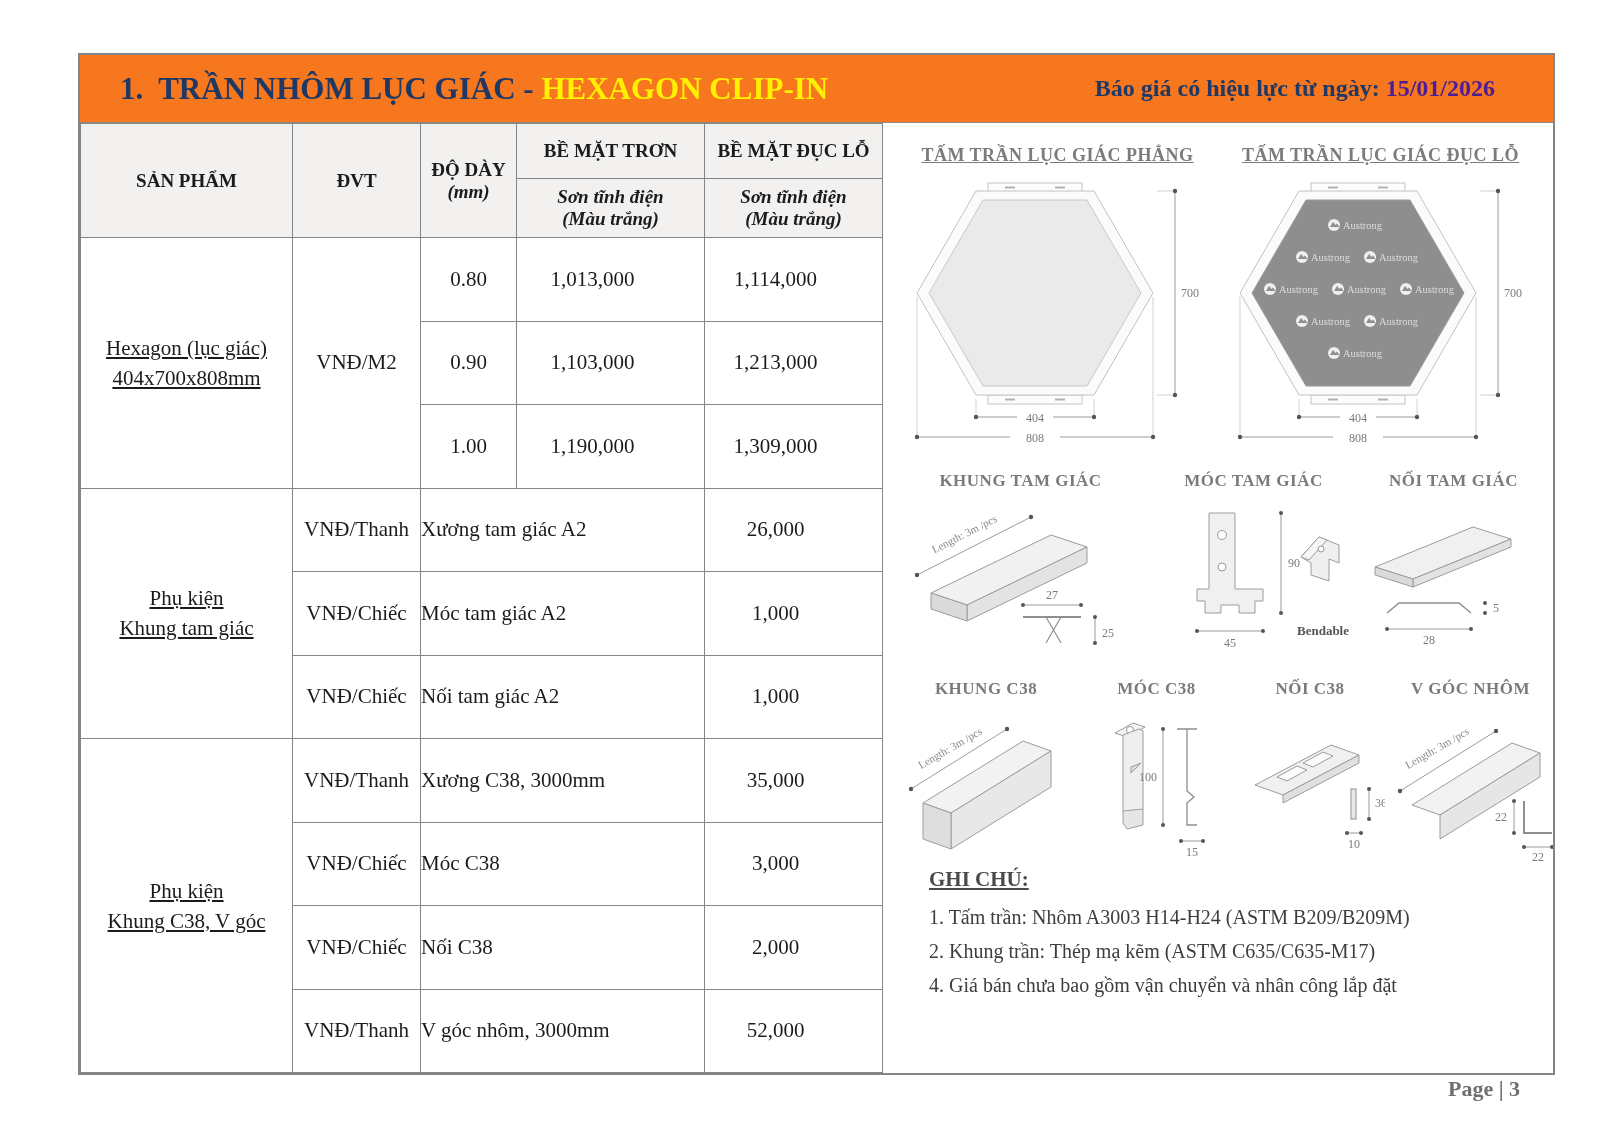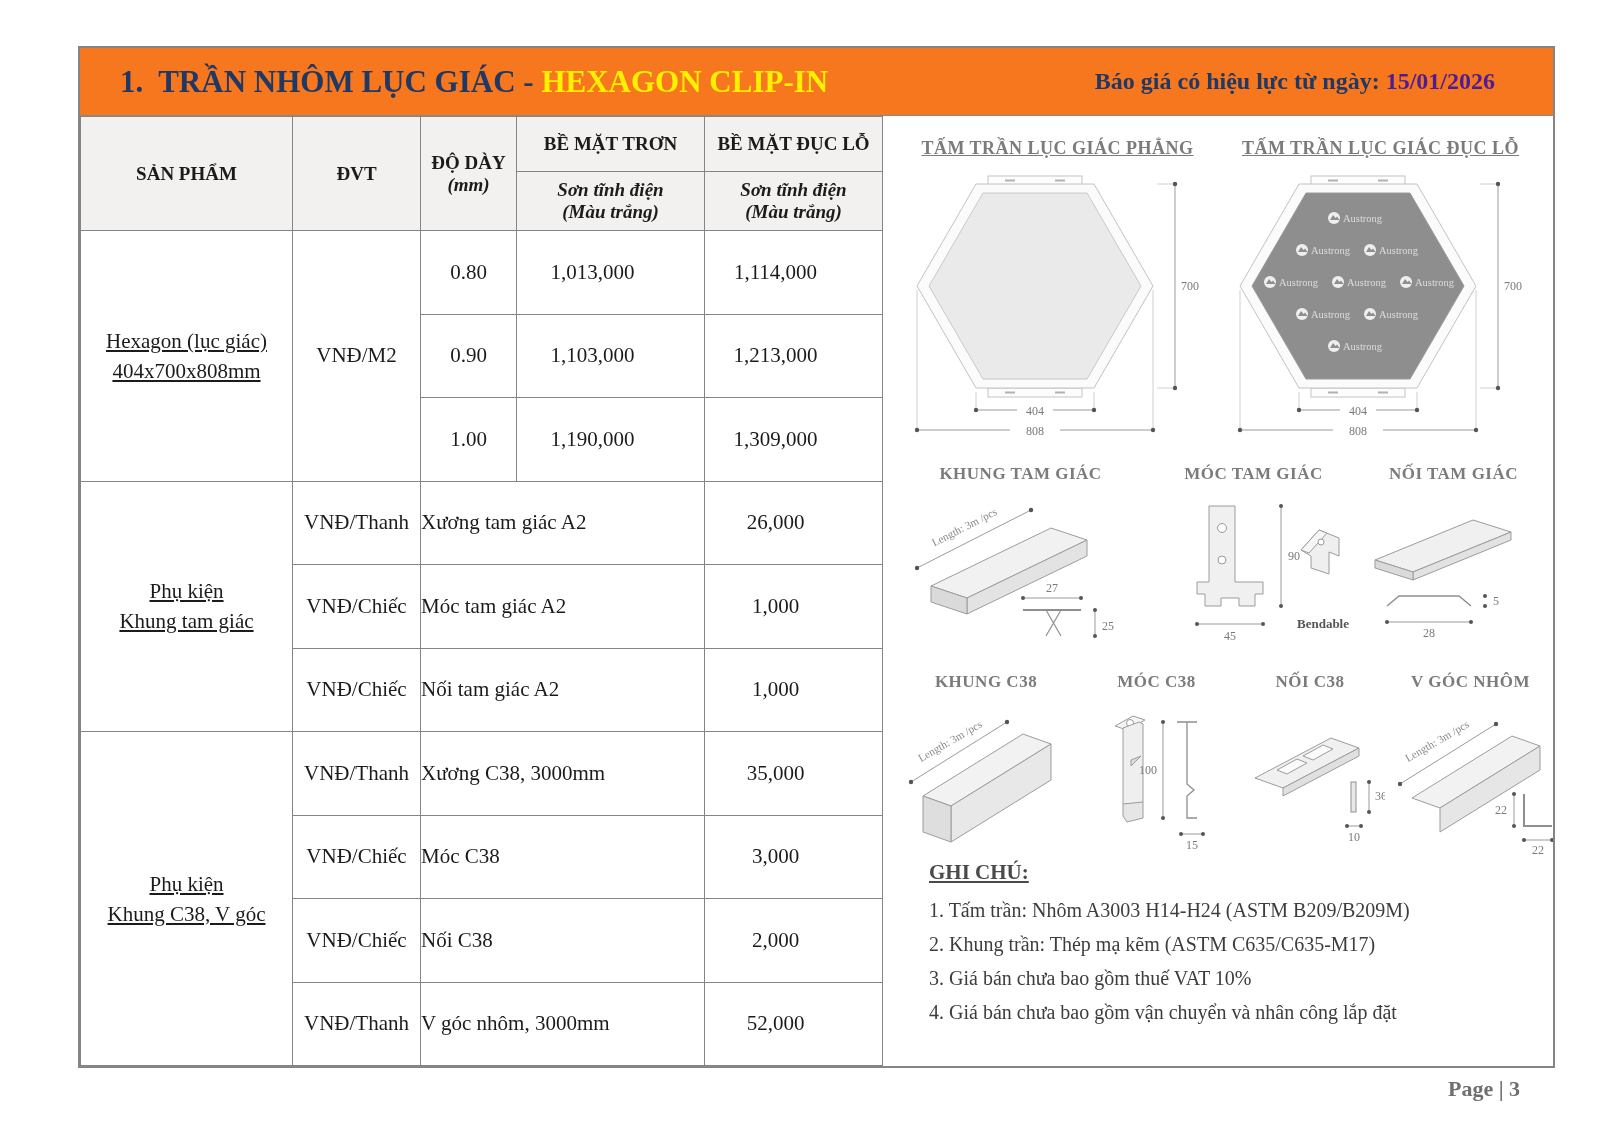--- a/index.html
+++ b/index.html
@@ -1,18 +1,18 @@
 <!DOCTYPE html>
 <html><head>
 <meta charset="utf-8">
 <style>
   * { margin:0; padding:0; box-sizing:border-box; }
   html,body { width:1600px; height:1131px; background:#ffffff; overflow:hidden;
               font-family:"Liberation Serif","DejaVu Serif",serif; }
-  .doc { position:absolute; left:78px; top:46px; width:1477px; height:1022px;
+  .doc { position:absolute; left:78px; top:53px; width:1477px; height:1022px;
          border:2px solid #858585; background:#fff; }
   
   .header-bar { height:68px; background:#F7771E; display:flex; align-items:center;
                 justify-content:space-between; padding:0 58px 0 40px;
                 border-bottom:1px solid #8a8a8a; }
   .title { font-size:31px; font-weight:bold; color:#1F3864; white-space:pre; }
   .title .hl { color:#FFF100; }
   .validity { font-size:24px; font-weight:bold; color:#1F3864; white-space:pre; }
   .validity .hl { color:#4c1d95;text-align:right; }
   
@@ -383,21 +383,20 @@
           <circle cx="136" cy="142" r="2" fill="#555"></circle>
             <circle cx="164" cy="142" r="2" fill="#555"></circle>
           <text class="dimtxt" x="150" y="156" text-anchor="middle">22</text>
         </svg>
       </div>
 
       <div class="notes">
         <div class="notes-title">GHI CHÚ:</div>
         <div class="note-item">1. Tấm trần: Nhôm A3003 H14-H24 (ASTM B209/B209M)</div>
         <div class="note-item">2. Khung trần: Thép mạ kẽm (ASTM C635/C635-M17)</div>
-        <div class="note-item">3. Giá bán chưa bao gồm thuế VAT 10%</div>
         <div class="note-item">4. Giá bán chưa bao gồm vận chuyển và nhân công lắp đặt</div>
       </div>
 
     </div>
   </div>
 </div>
 
 <div class="page-num">Page | 3</div>
 
 </body></html>

